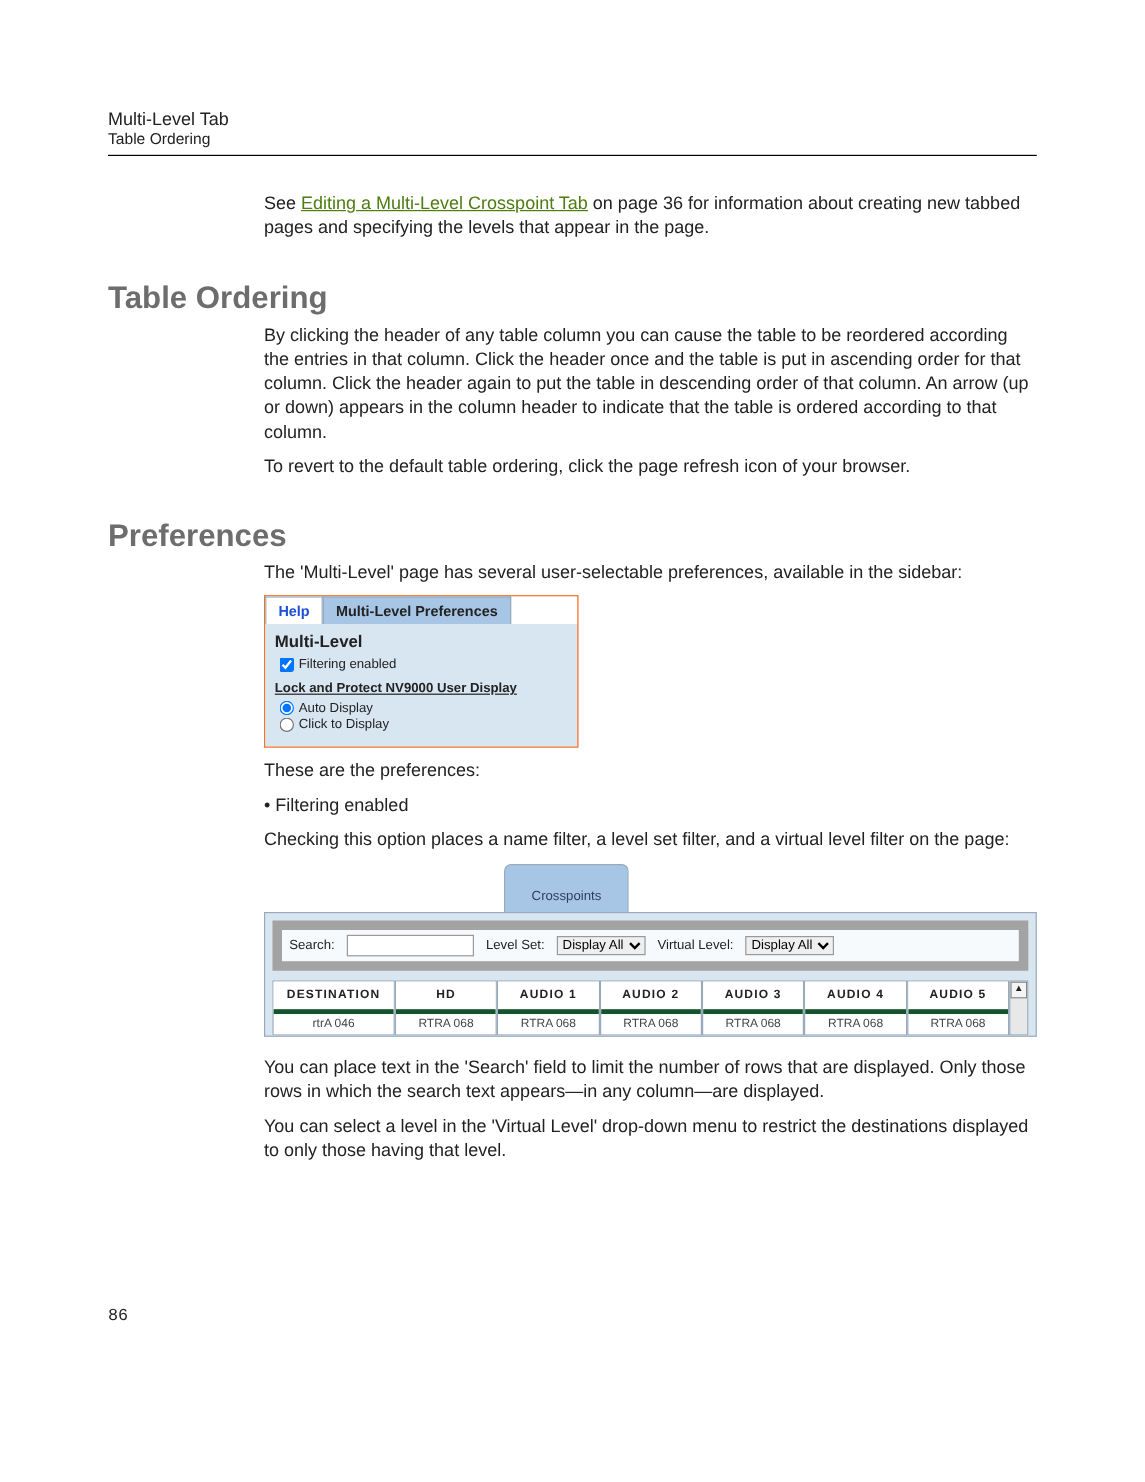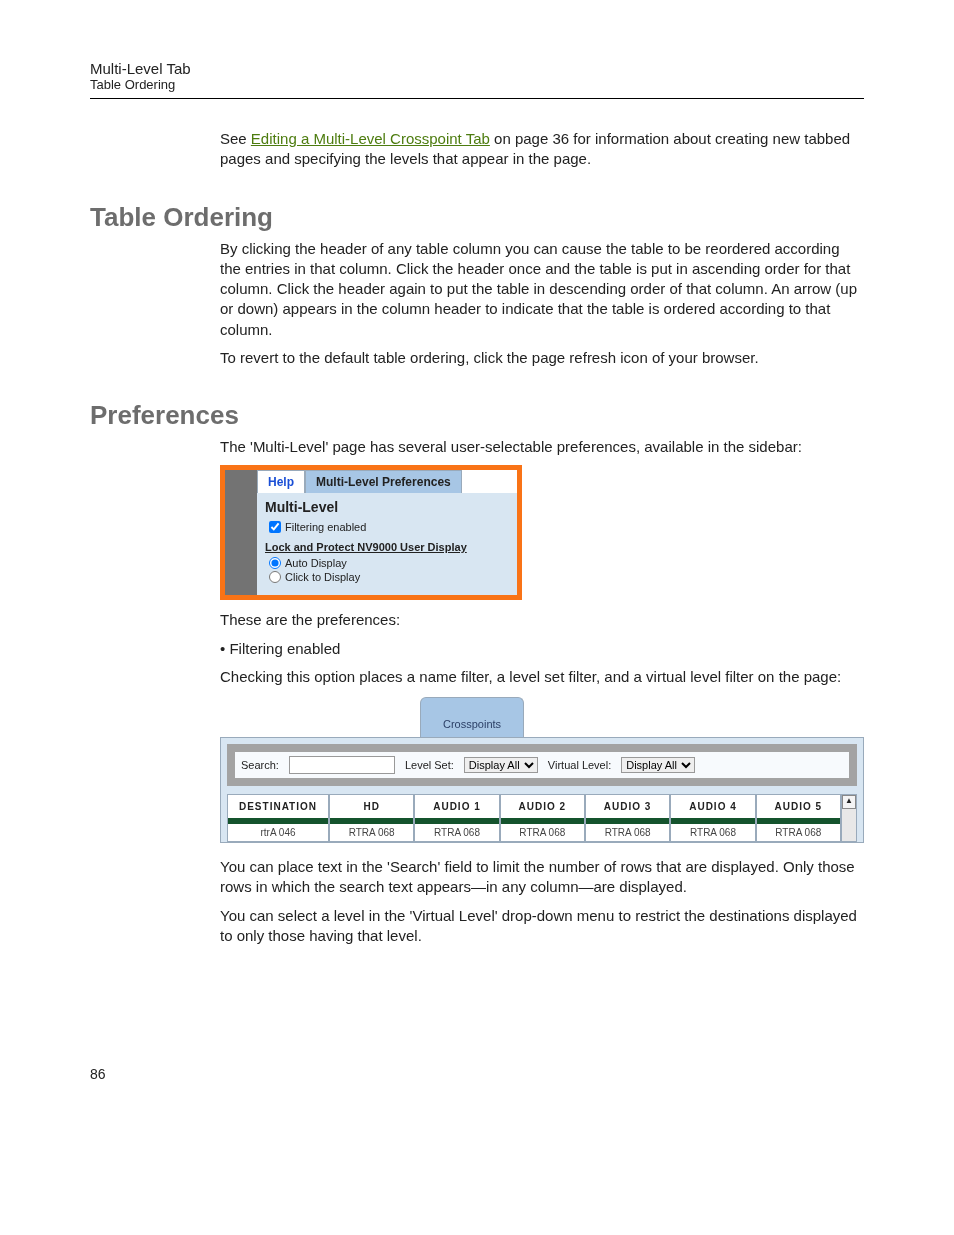--- a/index.html
+++ b/index.html
@@ -7,20 +7,21 @@
     font-size: 15px;
     color: #222;
     margin: 0;
     padding: 0;
     background: #fff;
     width: 954px;
   }
   .page {
     padding: 60px 90px 40px 90px;
     box-sizing: border-box;
+    margin-top: 31px;
   }
   .running-head {
     margin-bottom: 6px;
   }
   .running-head .line1 {
     font-size: 15px;
   }
   .running-head .line2 {
     font-size: 13px;
   }
@@ -51,26 +52,25 @@
   }
   .bullet-item::before {
     content: "• ";
   }
   .indent {
     margin-left: 22px;
   }
   
   .pref-panel {
     width: 260px;
-    border: 5px solid #f97316;
+    border: 1px solid #f97316;
     font-family: Tahoma, Arial, sans-serif;
     font-size: 12px;
     margin: 6px 0 10px 0;
-    background: #737373;
-    padding-left: 32px;
+    background: #fca5a5;
   }
   .pref-tabs {
     display: flex;
     background: #fff;
   }
   .pref-tab {
     padding: 4px 10px;
     border: 1px solid #9ab;
     border-bottom: none;
     background: #fff;
@@ -161,21 +161,21 @@
     flex-direction: column;
   }
   .cp-col.dest { flex: 1.2; }
   .cp-th {
     font-weight: bold;
     letter-spacing: 1px;
     font-size: 10px;
     padding: 6px 0;
     text-align: center;
     background: #fff;
-    border-bottom: 6px solid #14532d;
+    border-bottom: 4px solid #14532d;
   }
   .cp-td {
     font-size: 10px;
     text-align: center;
     padding: 3px 0 0 0;
     color: #444;
     height: 14px;
     overflow: hidden;
   }
   .cp-scroll {
@@ -190,20 +190,21 @@
     width: 12px; height: 12px;
     border: 1px solid #888;
     background: #f4f4f4;
     font-size: 8px;
     line-height: 10px;
     text-align: center;
   }
   .page-num {
     margin-top: 120px;
     font-size: 14px;
+    font-family: Liberation Mono, monospace;
   }
 </style>
 </head>
 <body>
 
 <div class="page">
   <div class="running-head">
     <div class="line1">Multi-Level Tab</div>
     <div class="line2">Table Ordering</div>
   </div>

